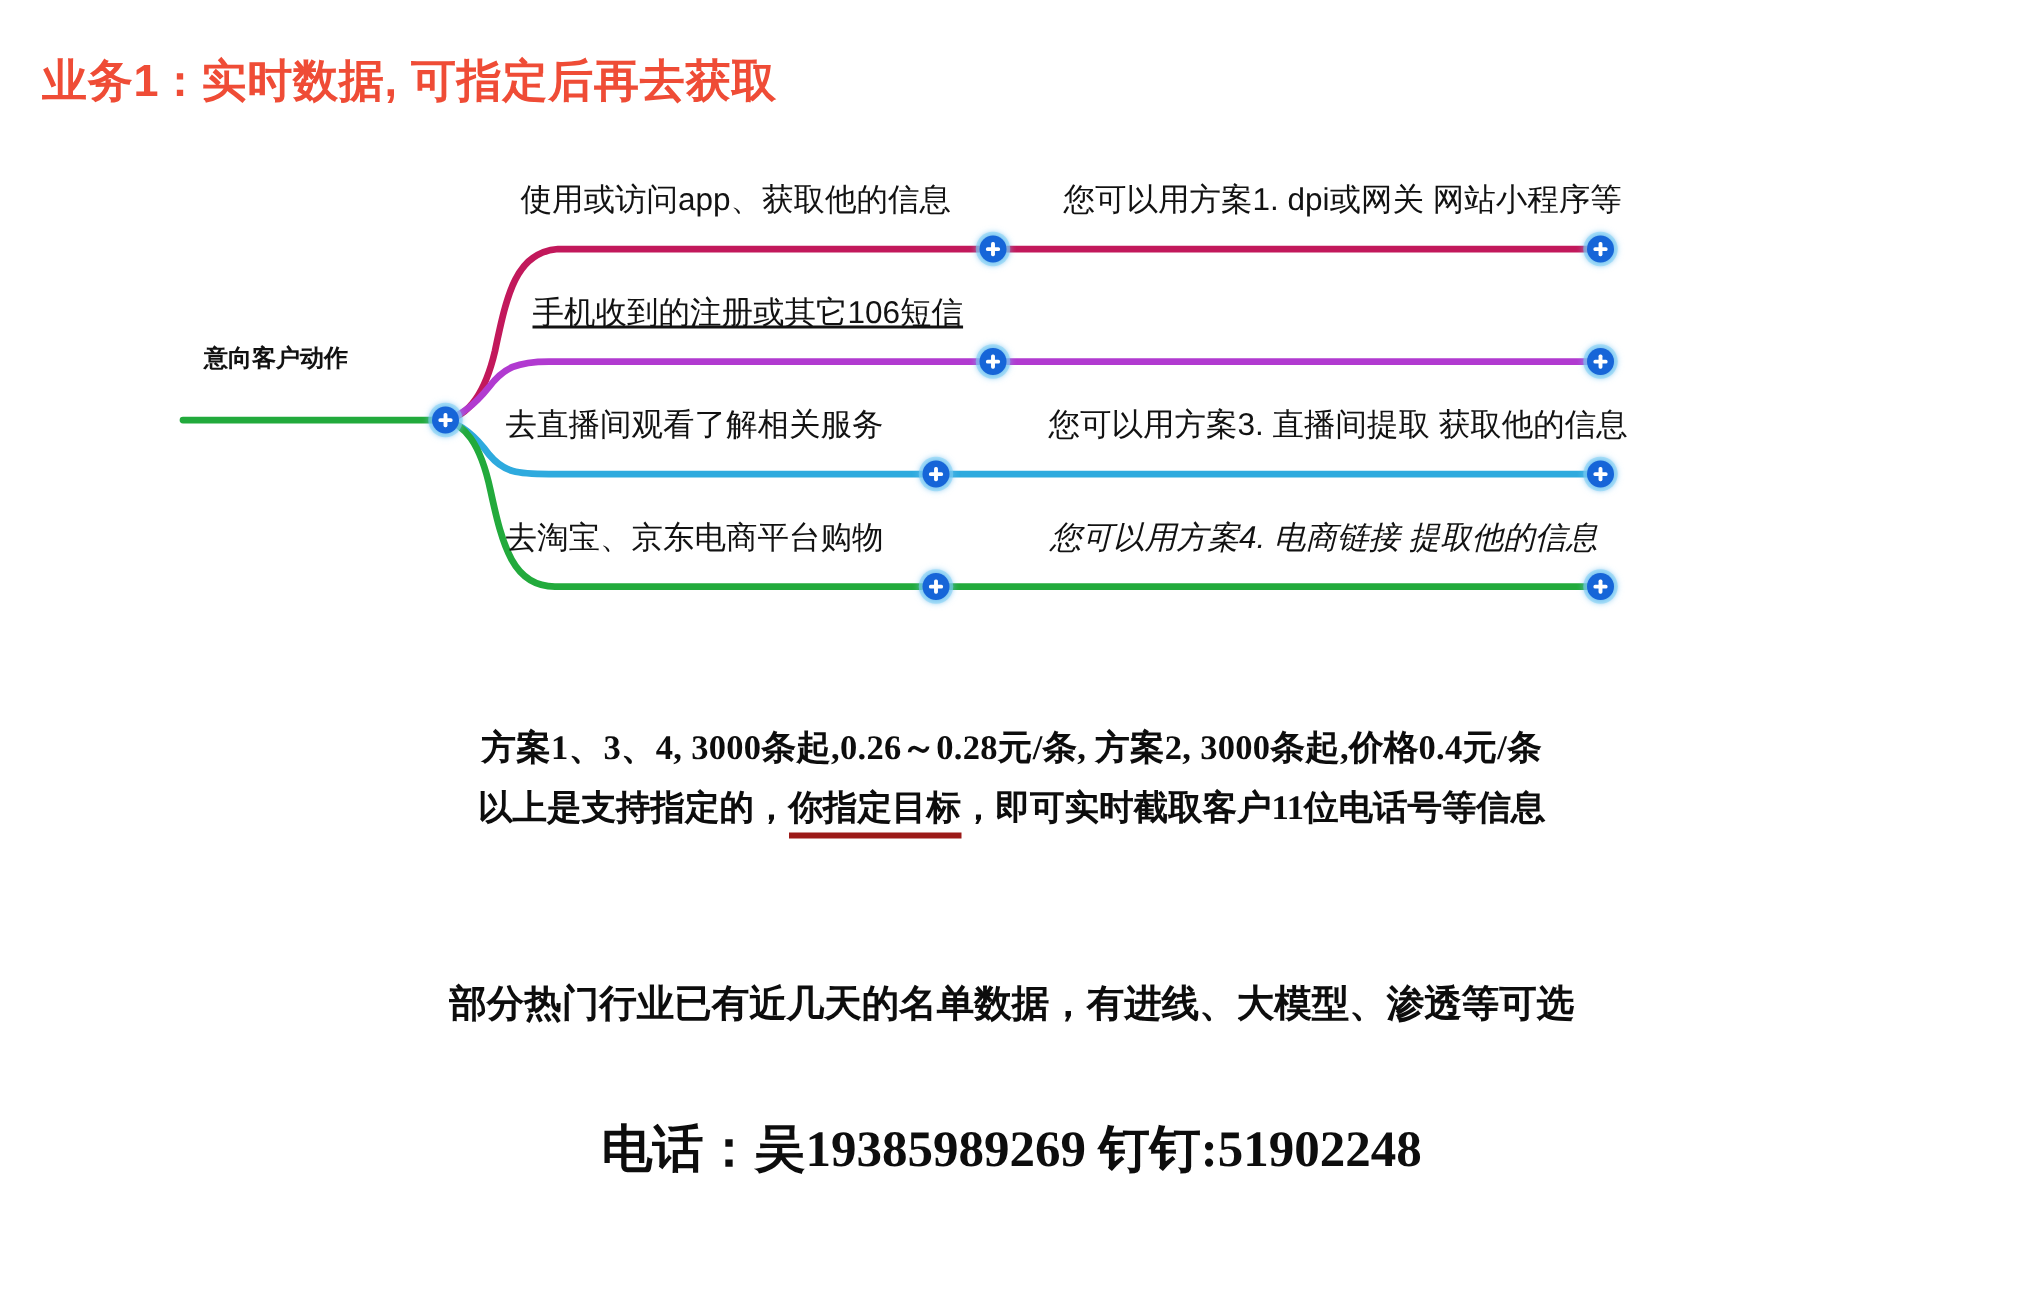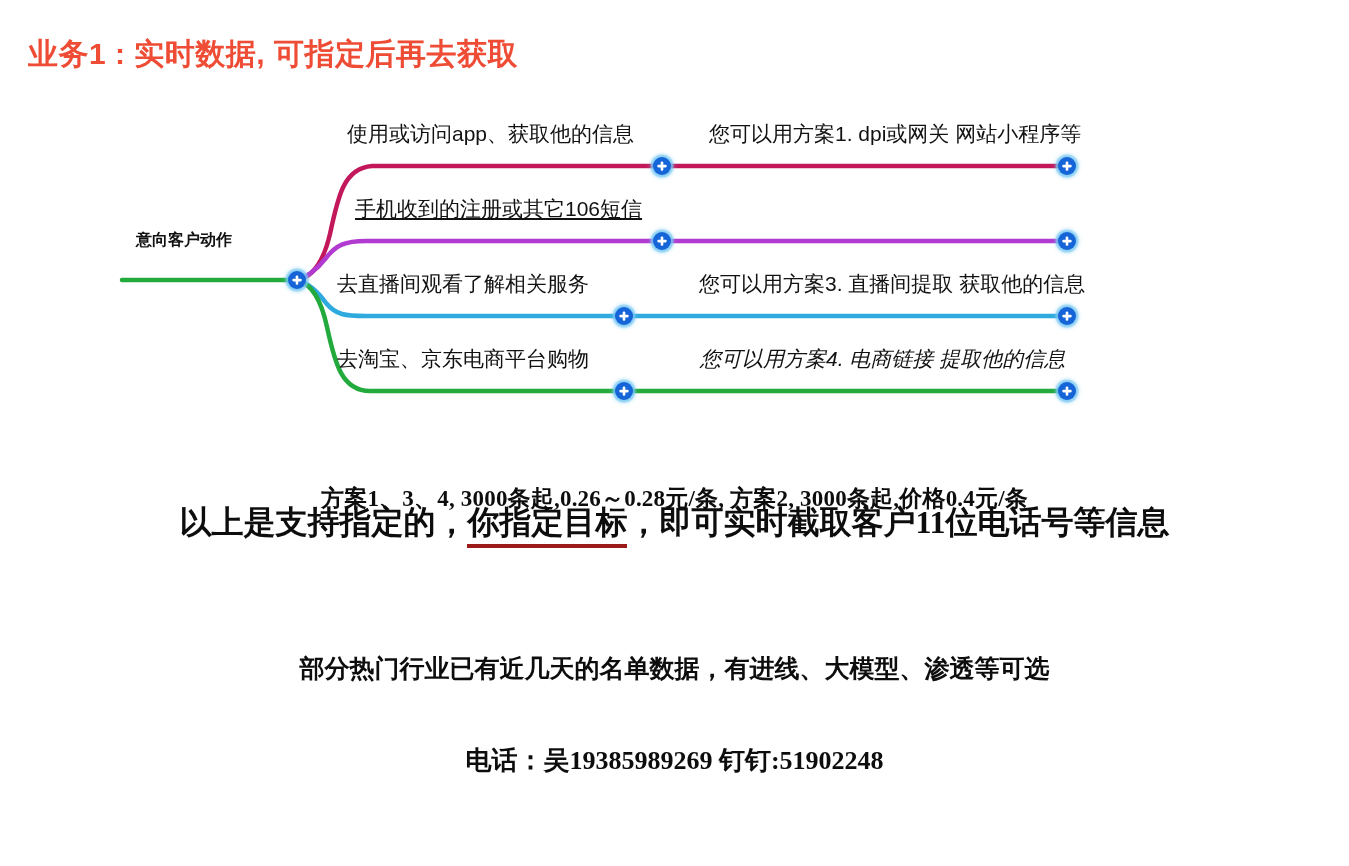--- a/index.html
+++ b/index.html
@@ -67,34 +67,34 @@
     font-family: "Liberation Serif", "DejaVu Serif", serif;
     font-weight: bold;
   }
   #price-line {
     top: 443px;
     font-size: 23px;
     letter-spacing: 0.2px;
     margin-top: 40px;
   }
   #spec-line {
-    top: 501px;
-    font-size: 32px;
+    top: 523px;
+    font-size: 23px;
   }
   #spec-line .underlined {
     border-bottom: 4px solid #9c1a18;
     padding-bottom: 4px;
   }
   #industry-line {
     top: 652px;
     font-size: 25px;
   }
   #contact-line {
     top: 743px;
-    font-size: 26px;
+    font-size: 34px;
   }
 </style>
 </head>
 <body>
 
 <div id="page">
 
   <div id="title" style="color: rgb(239, 76, 54);">业务1 : 实时数据, 可指定后再去获取</div>
 
   <div id="mindmap">

